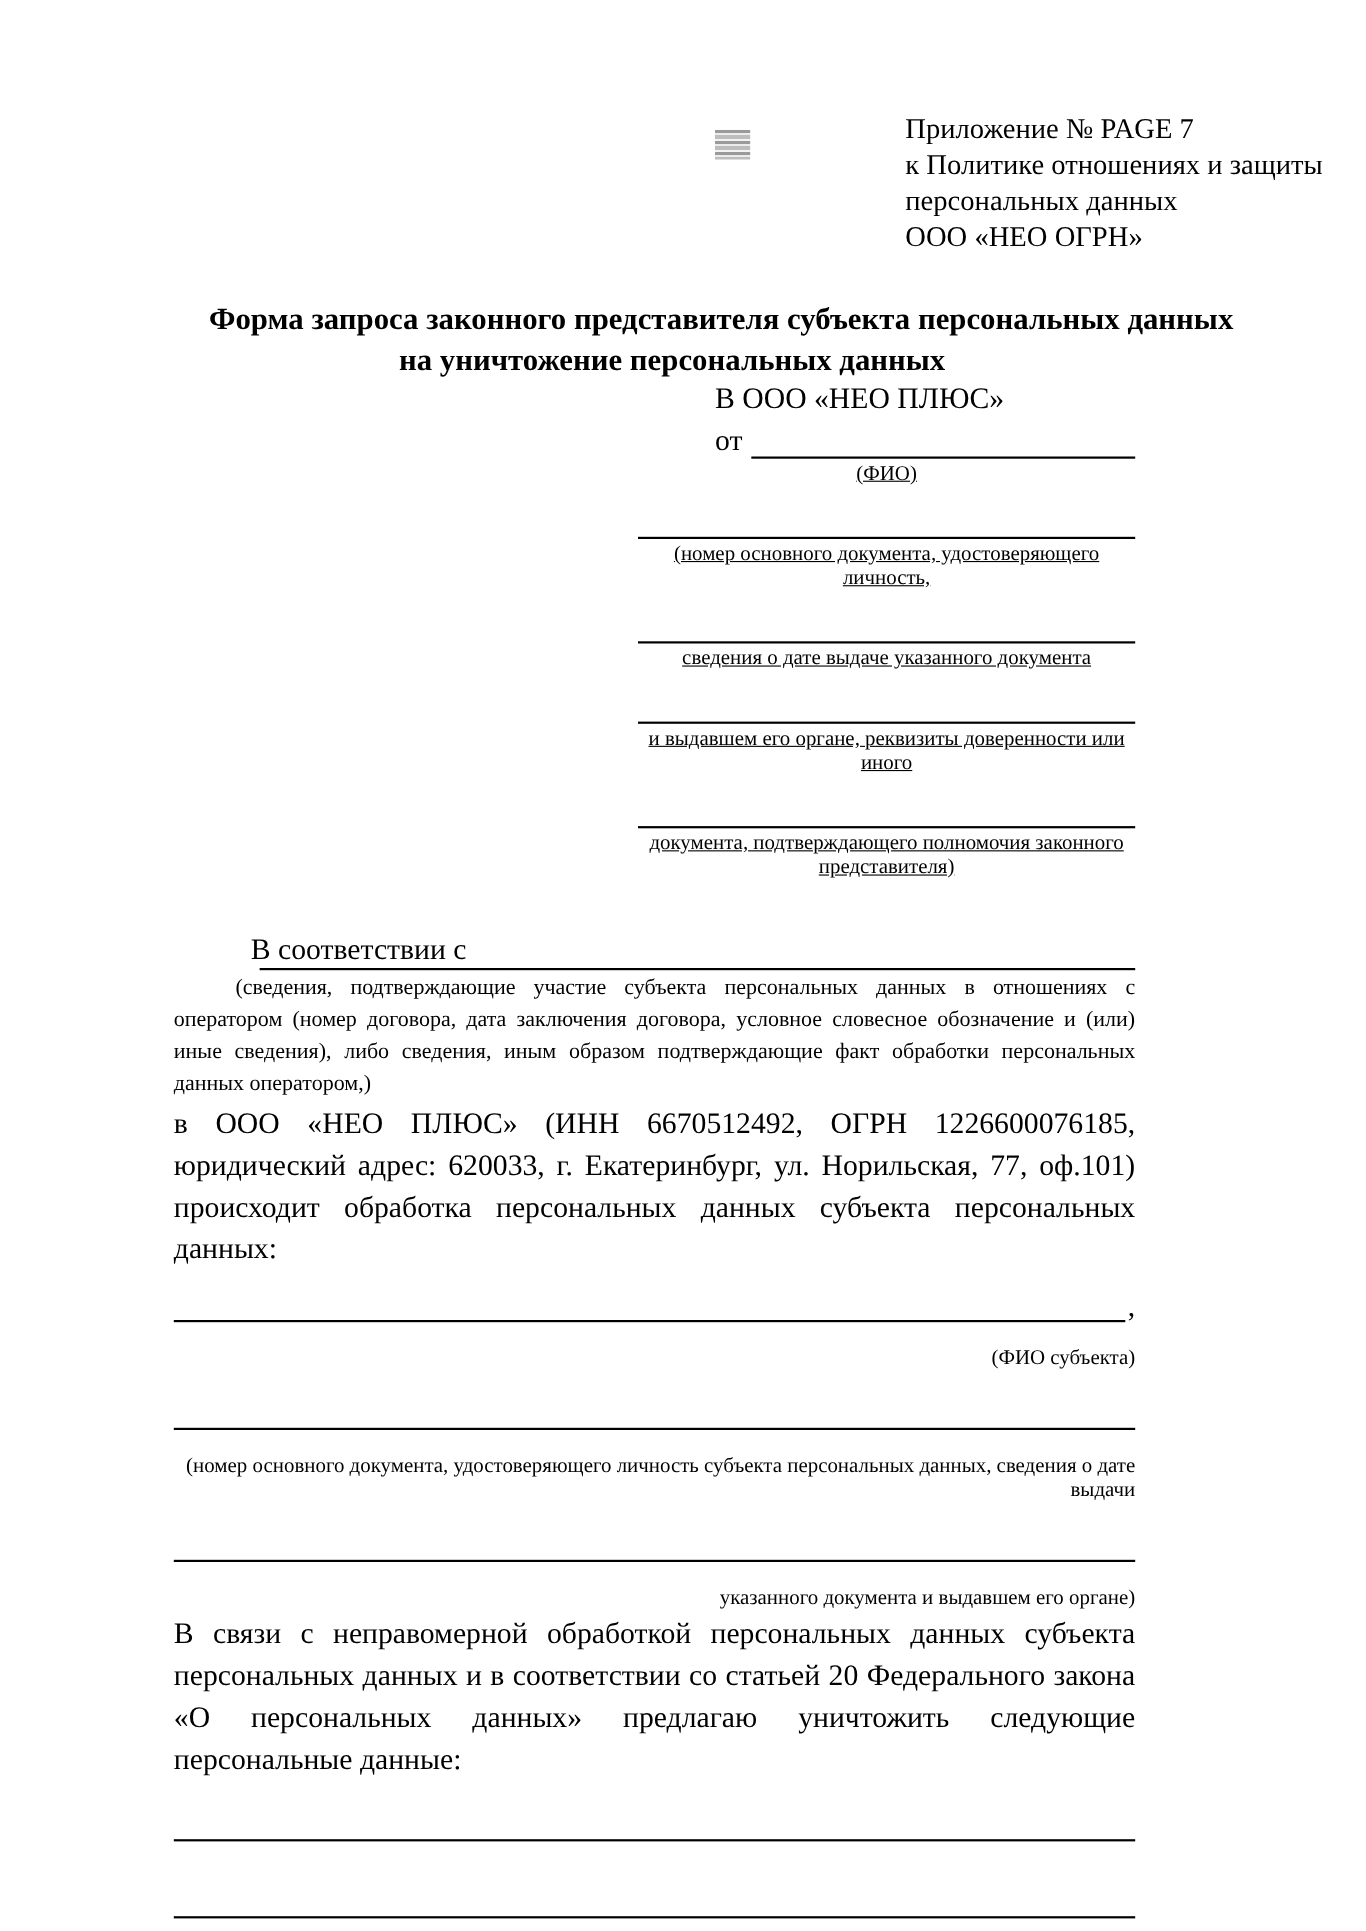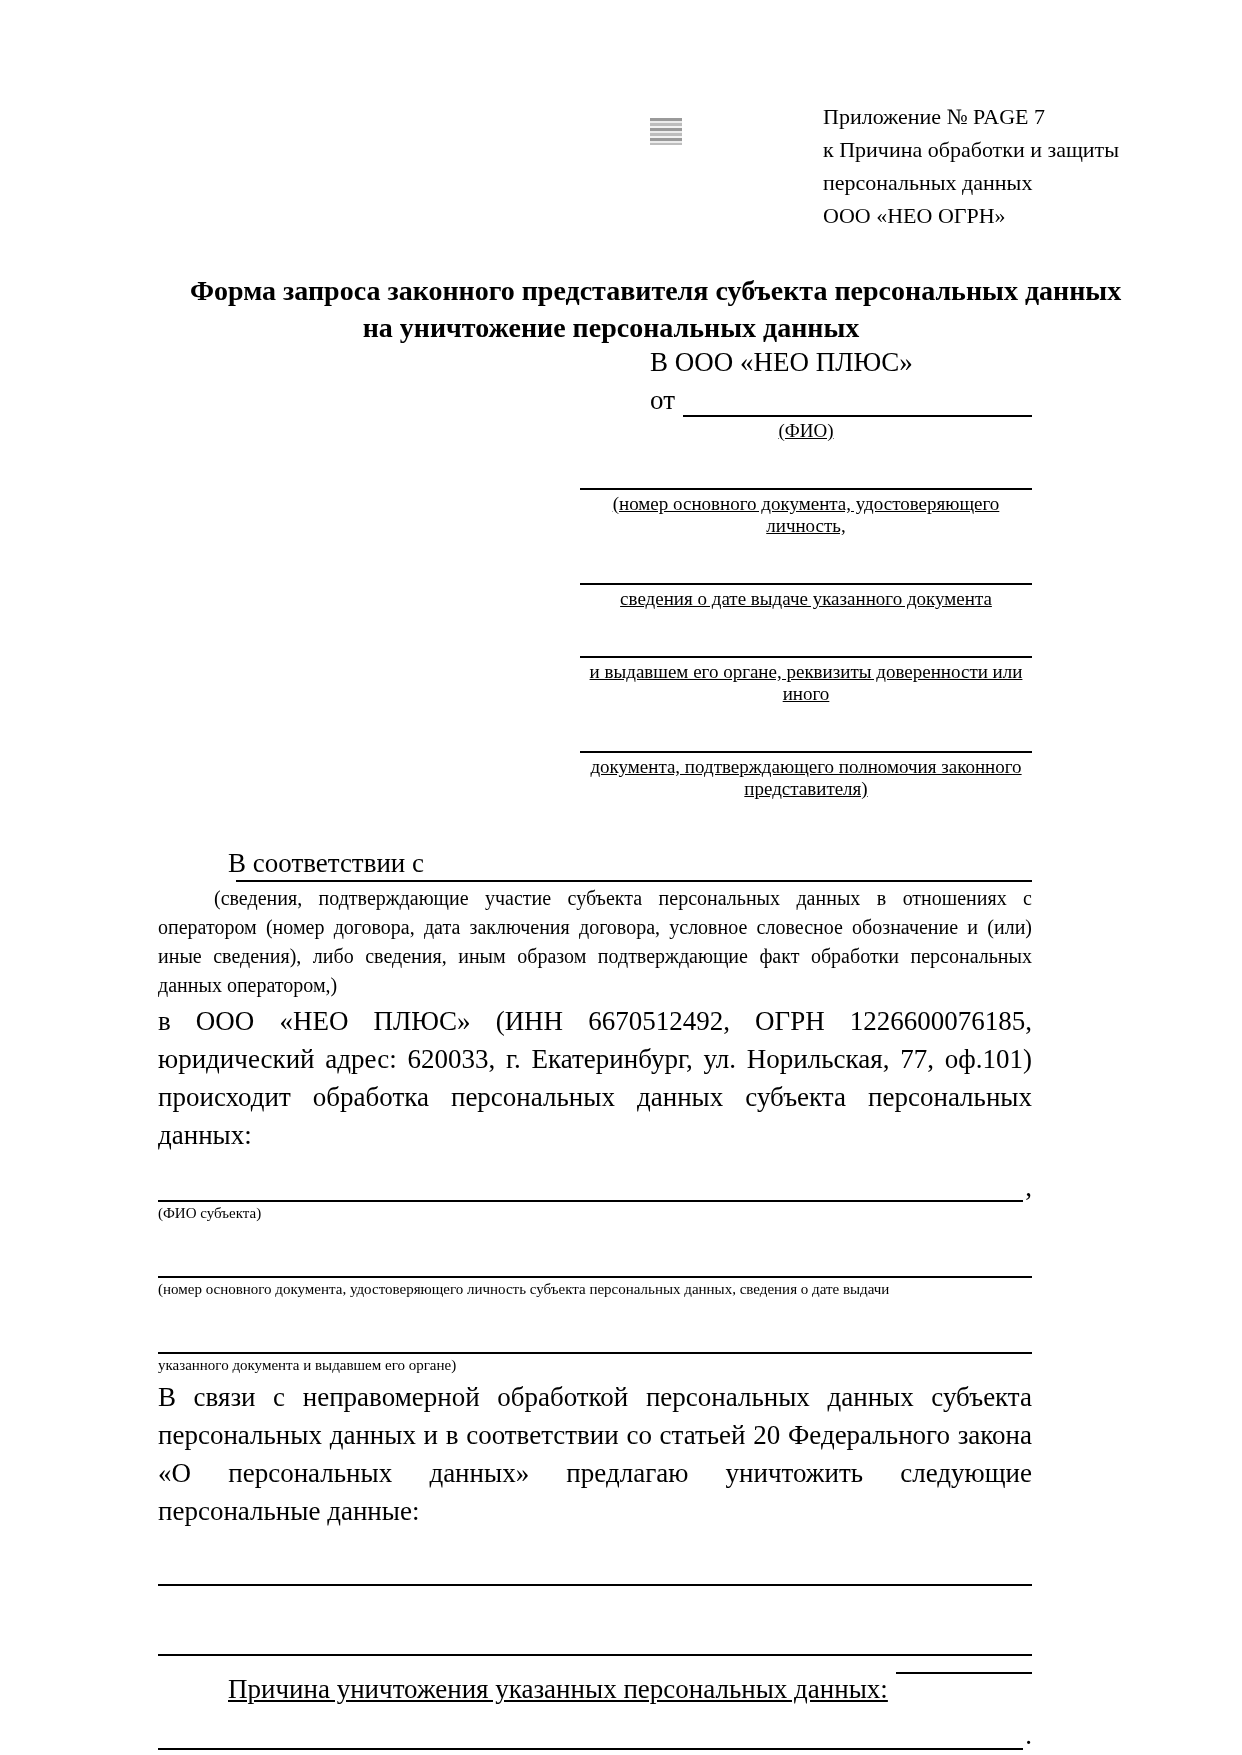--- a/index.html
+++ b/index.html
@@ -13,21 +13,21 @@
   }
   
   .header-icon {
     position:absolute; left:650px; top:118px;
     width:32px; height:27px;
     background:repeating-linear-gradient(180deg,
       #9a9a9a 0 3px, #ececec 3px 5px, #bdbdbd 5px 8px, #f3f3f3 8px 10px);
   }
   .header-text {
     position:absolute; left:823px; top:100px;
-    font-size:22px; line-height:33px;
+    font-size:26px; line-height:33px;
     white-space:nowrap;
   }
   
   .content {
     position:absolute; left:158px; top:272px; width:874px;
   }
   .title { text-align:center; font-weight:bold; font-size:28px; line-height:37px;margin-left:32px; }
   .title div { white-space:nowrap; }
 
   .addressee { margin-left:422px; width:452px; font-size:27px; }
@@ -37,36 +37,36 @@
   .addr-caption { text-align:center; font-size:19px; line-height:22px; margin-top:3px;text-decoration:underline; }
   .addr-line { border-bottom:2px solid #000; height:24px; margin-top:22px; }
 
   .accordance-row { display:flex; padding-left:70px; font-size:27px; line-height:34px; margin-top:46px;flex-direction:column; }
   .note { font-size:20px; line-height:29px; text-align:justify; text-indent:56px; margin-top:2px; }
   .para { font-size:27px; line-height:38px; text-align:justify; margin-top:2px; }
 
   .rule-row { display:flex; align-items:flex-end; font-size:27px; }
   .rule-row .rule { flex:1; border-bottom:2px solid #000; height:26px; }
   .rule-row .suffix { line-height:30px; padding-left:2px; }
-  .center-caption { text-align:left; font-size:15px; line-height:22px; margin-top:0; }
+  .center-caption { text-align:right; font-size:19px; line-height:22px; margin-top:22px; }
   .mt-big { margin-top:26px; }
   .mt-med { margin-top:18px; }
 
   .reason-row { display:flex; align-items:flex-start; padding-left:70px; font-size:27px; line-height:34px; margin-top:16px;text-decoration:underline; }
 </style>
 </head>
 <body>
 
 <div class="page">
 
   <div class="header-icon"></div>
 
   <div class="header-text">
     <div>Приложение №  PAGE 7</div>
-    <div>к Причина обработки и защиты</div>
+    <div>к Политике отношениях и защиты</div>
     <div>персональных данных</div>
     <div>ООО «НЕО ОГРН»</div>
   </div>
 
   <div class="content">
 
     <div class="title">
       <div>Форма запроса законного представителя субъекта персональных данных</div>
       <div>на уничтожение персональных данных</div>
     </div>

